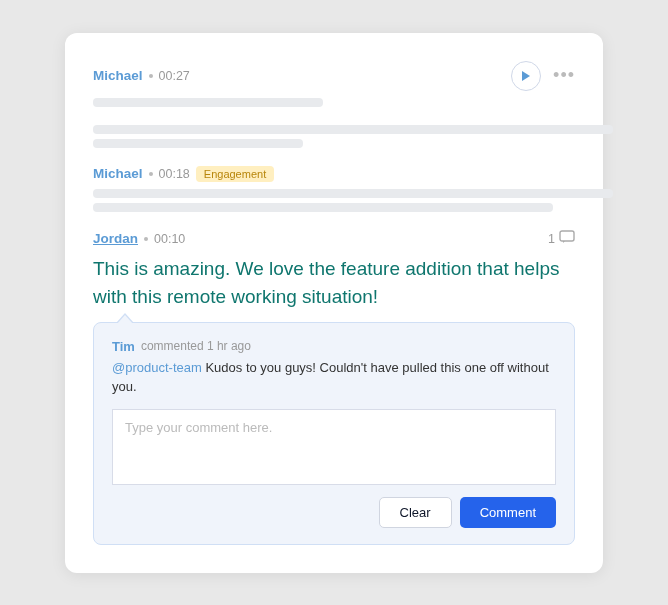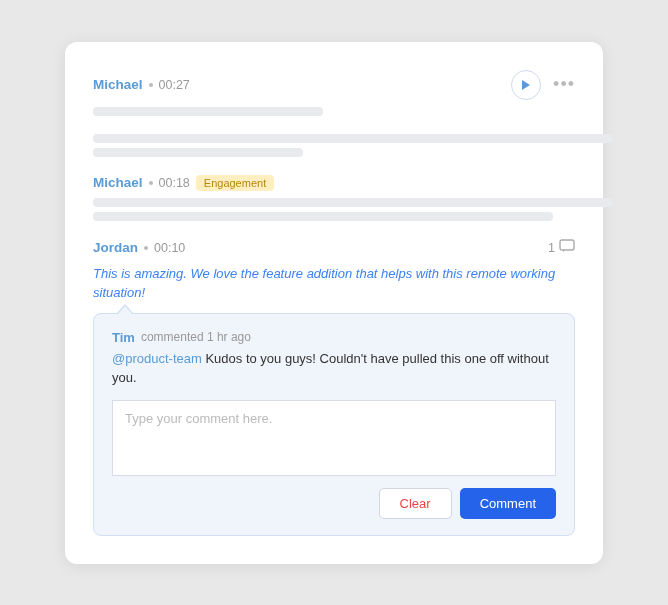--- a/index.html
+++ b/index.html
@@ -32,21 +32,21 @@
       margin-bottom: 7px;
     }
     .entry-header .name {
       font-size: 13.5px;
       font-weight: 600;
       color: #5b9bd5;
       text-decoration: none;
     }
     .entry-header .name.michael { color: #5b9bd5; }
     .entry-header .name.sam { color: #e07b54; }
-    .entry-header .name.jordan { color: #5b9bd5; }
+    .entry-header .name.jordan { color: #5b9bd5; text-decoration: underline; }
     .dot {
       width: 4px;
       height: 4px;
       background: #bbb;
       border-radius: 50%;
       display: inline-block;
     }
     .timestamp {
       font-size: 12.5px;
       color: #999;
@@ -106,25 +106,24 @@
       gap: 4px;
       font-size: 12.5px;
       color: #999;
       cursor: pointer;
     }
     .comment-icon {
       font-size: 14px;
       color: #999;
     }
     .jordan-text {
-      font-size: 13px;
-      color: #3b82f6;
+      font-size: 19px;
+      color: #0f766e;
       line-height: 1.5;
       margin-top: 4px;
-      font-style: italic;
     }
 
     
     .thread-box {
       background: #f0f4fb;
       border: 1.5px solid #d0dff5;
       border-radius: 8px;
       padding: 16px 18px 16px 18px;
       margin-top: 10px;
       position: relative;
@@ -204,21 +203,21 @@
 
     
     .btn-row {
       display: flex;
       justify-content: flex-end;
       gap: 8px;
     }
     .btn-clear {
       background: #fff;
       border: 1.5px solid #d0d5e0;
-      color: #ef4444;
+      color: #0f172a;
       font-size: 13px;
       padding: 7px 20px;
       border-radius: 5px;
       cursor: pointer;
       font-weight: 500;
     }
     .btn-comment {
       background: #2563eb;
       color: #fff;
       border: none;

